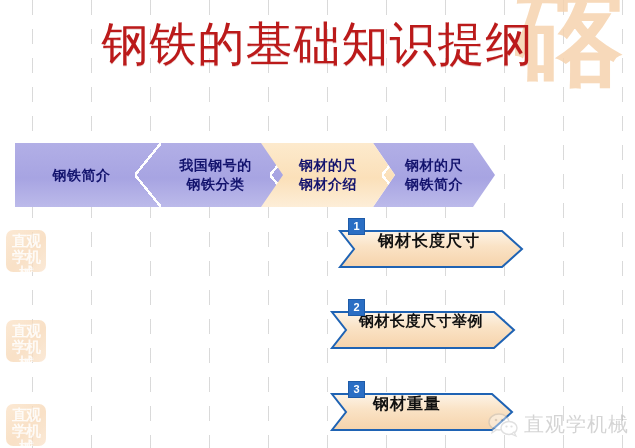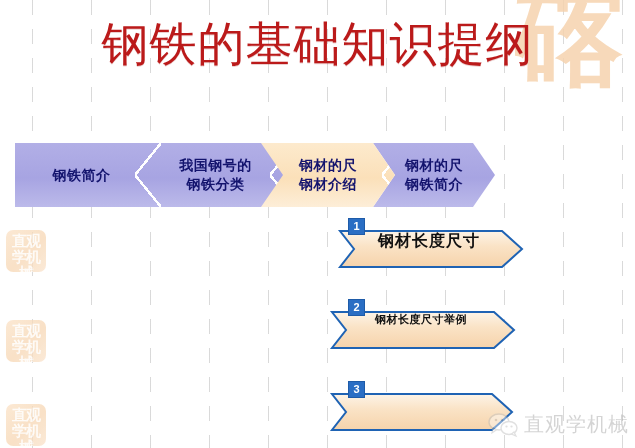--- a/index.html
+++ b/index.html
@@ -318,33 +318,34 @@
   </div>
 
   <div class="arrow-item" style="left:332px; top:312px; width:182px;">
     <div class="arrow-shape">
       <div class="arrow-fill"></div>
       <div class="arrow-outline">
         <svg viewBox="0 0 182 36" preserveAspectRatio="none">
           <polygon points="0,0 162,0 182,18 162,36 0,36 14,18" fill="none" stroke="#1f63b4" stroke-width="2"></polygon>
         </svg>
       </div>
-      <div class="arrow-label" style="font-size:11px; letter-spacing:0.5px;font-family:Liberation Serif, serif;">钢材长度尺寸举例</div>
+      <div class="arrow-label" style="font-size:15px; letter-spacing:0.5px;font-family:Liberation Serif, serif;">钢材长度尺寸举例</div>
     </div>
     <div class="badge" style="left:16px; top:-13px;">2</div>
   </div>
 
   <div class="arrow-item" style="left:332px; top:394px; width:180px;">
     <div class="arrow-shape">
       <div class="arrow-fill"></div>
       <div class="arrow-outline">
         <svg viewBox="0 0 180 36" preserveAspectRatio="none">
           <polygon points="0,0 160,0 180,18 160,36 0,36 14,18" fill="none" stroke="#1f63b4" stroke-width="2"></polygon>
         </svg>
       </div>
+      <div class="arrow-label" style="padding-right:44px;">钢材重量</div>
     </div>
     <div class="badge" style="left:16px; top:-13px;">3</div>
   </div>
 
   <div class="watermark">
     <span class="wx">
       <svg viewBox="0 0 30 26" width="30" height="26">
         <ellipse cx="11" cy="10" rx="10" ry="8" fill="#ffffff" stroke="#b6b6b6" stroke-width="1.4"></ellipse>
         <circle cx="8" cy="8" r="1.3" fill="#b6b6b6"></circle>
         <circle cx="14" cy="8" r="1.3" fill="#b6b6b6"></circle>

